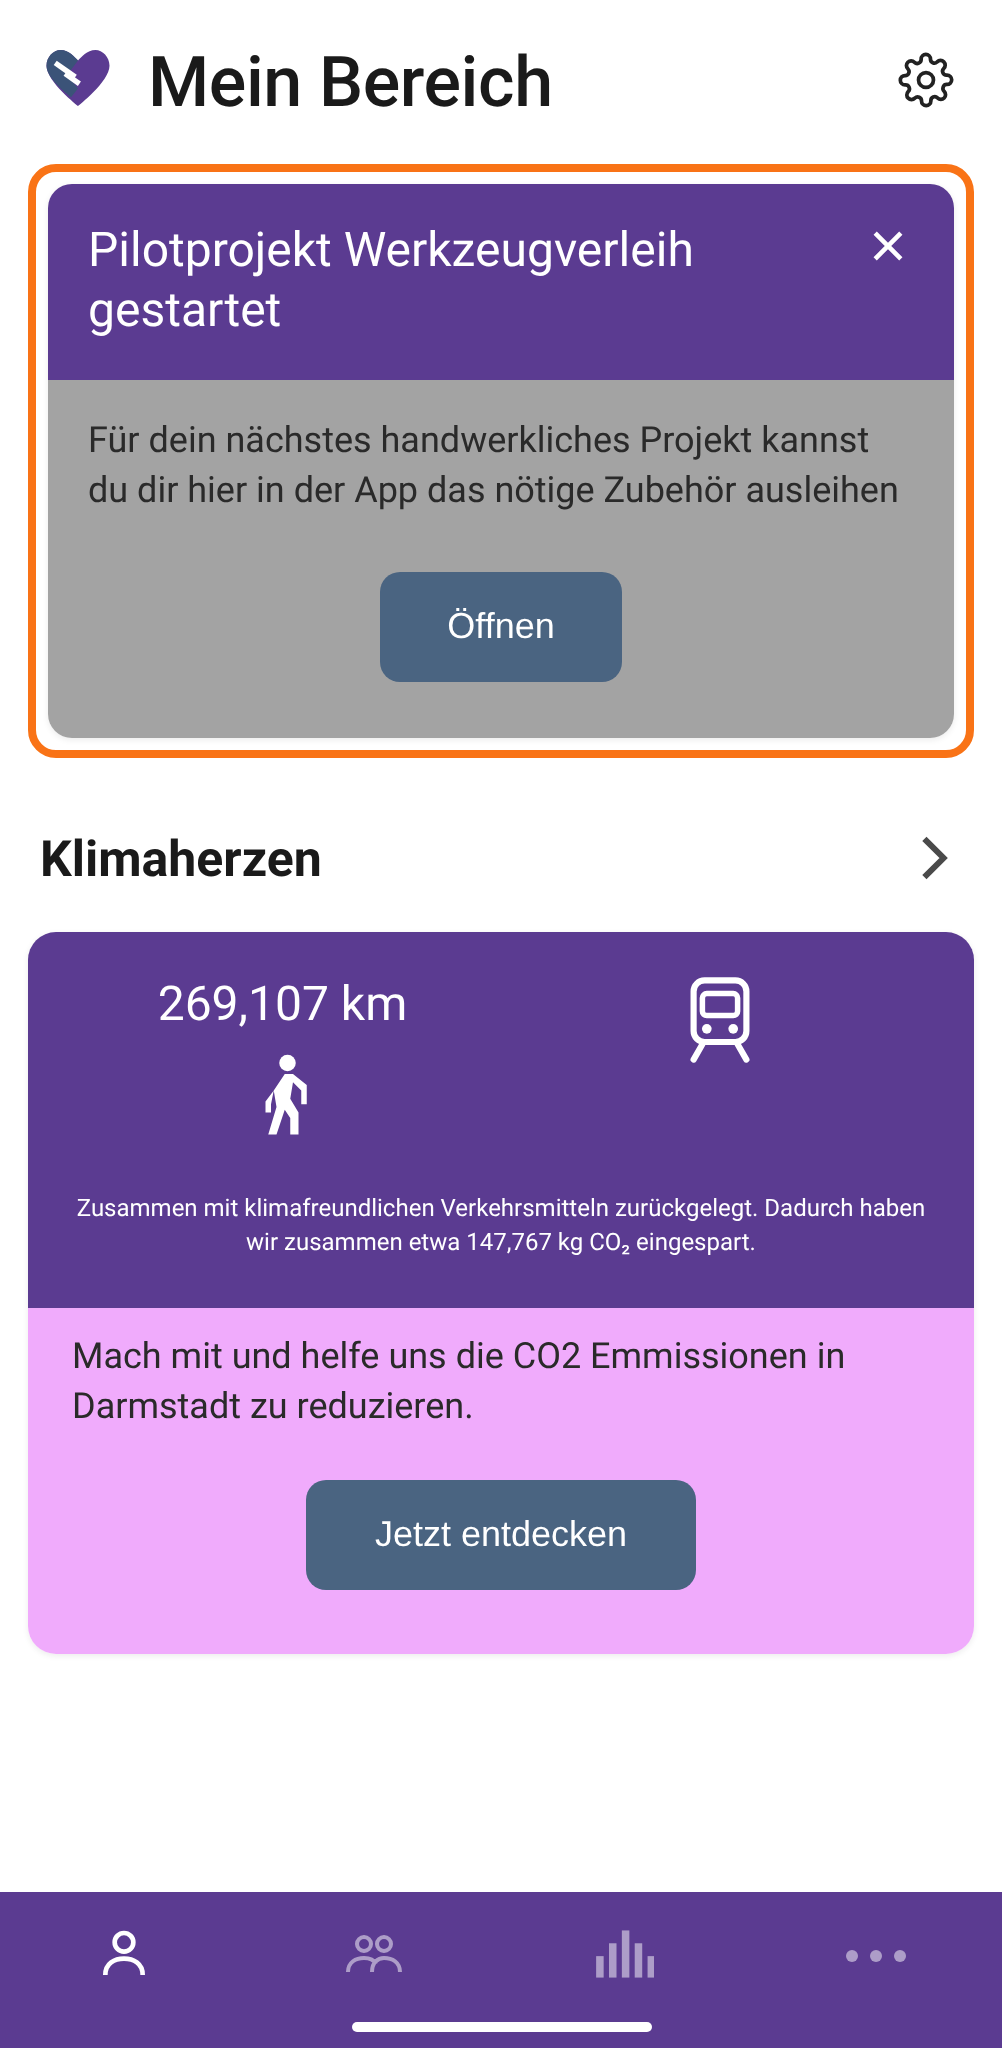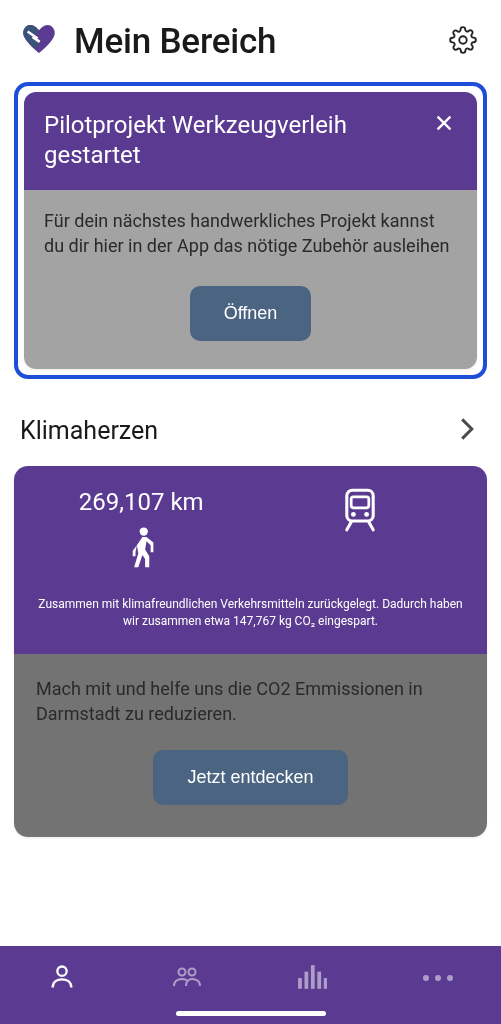--- a/index.html
+++ b/index.html
@@ -33,21 +33,21 @@
       background: none;
       border: none;
       cursor: pointer;
       padding: 4px;
     }
     .gear-btn svg { width: 28px; height: 28px; stroke: #222; }
 
     .content { padding: 0 14px; }
 
     .highlight-frame {
-      border: 4px solid #1d4ed8;
+      border: 4px solid #f97316;
       border-radius: 14px;
       padding: 6px;
       margin-bottom: 20px;
     }
 
     .card {
       border-radius: 12px;
       overflow: hidden;
       box-shadow: 0 1px 3px rgba(0,0,0,0.08);
       background: #fff;
@@ -99,21 +99,21 @@
     }
 
     .section-header {
       display: flex;
       align-items: center;
       justify-content: space-between;
       padding: 14px 8px 18px 6px;
     }
     .section-title {
       font-size: 25px;
-      font-weight: 400;
+      font-weight: 700;
       color: #1a1a1a;
     }
     .chevron-btn {
       background: none;
       border: none;
       cursor: pointer;
       padding: 4px;
     }
     .chevron-btn svg { width: 16px; height: 24px; stroke: #4a4a4a; stroke-width: 2.5; fill: none; }
 
@@ -141,22 +141,22 @@
     .stat-icon svg { width: 44px; height: 44px; fill: #fff; }
     .stat-icon.walk svg { width: 36px; height: 44px; }
     .stat-icon.train svg { width: 40px; height: 44px; }
     .klima-description {
       font-size: 12px;
       line-height: 1.4;
       margin-top: 22px;
       padding: 0 6px;
     }
     .klima-bottom {
-      background: #737373;
-      padding: 22px 22px 26px 22px;
+      background: #f0abfc;
+      padding: 12px 22px 26px 22px;
     }
     .klima-bottom-text {
       font-size: 18px;
       color: #2a2a2a;
       line-height: 1.4;
       text-align: left;
     }
     .klima-bottom .btn-primary {
       margin-top: 24px;
     }

